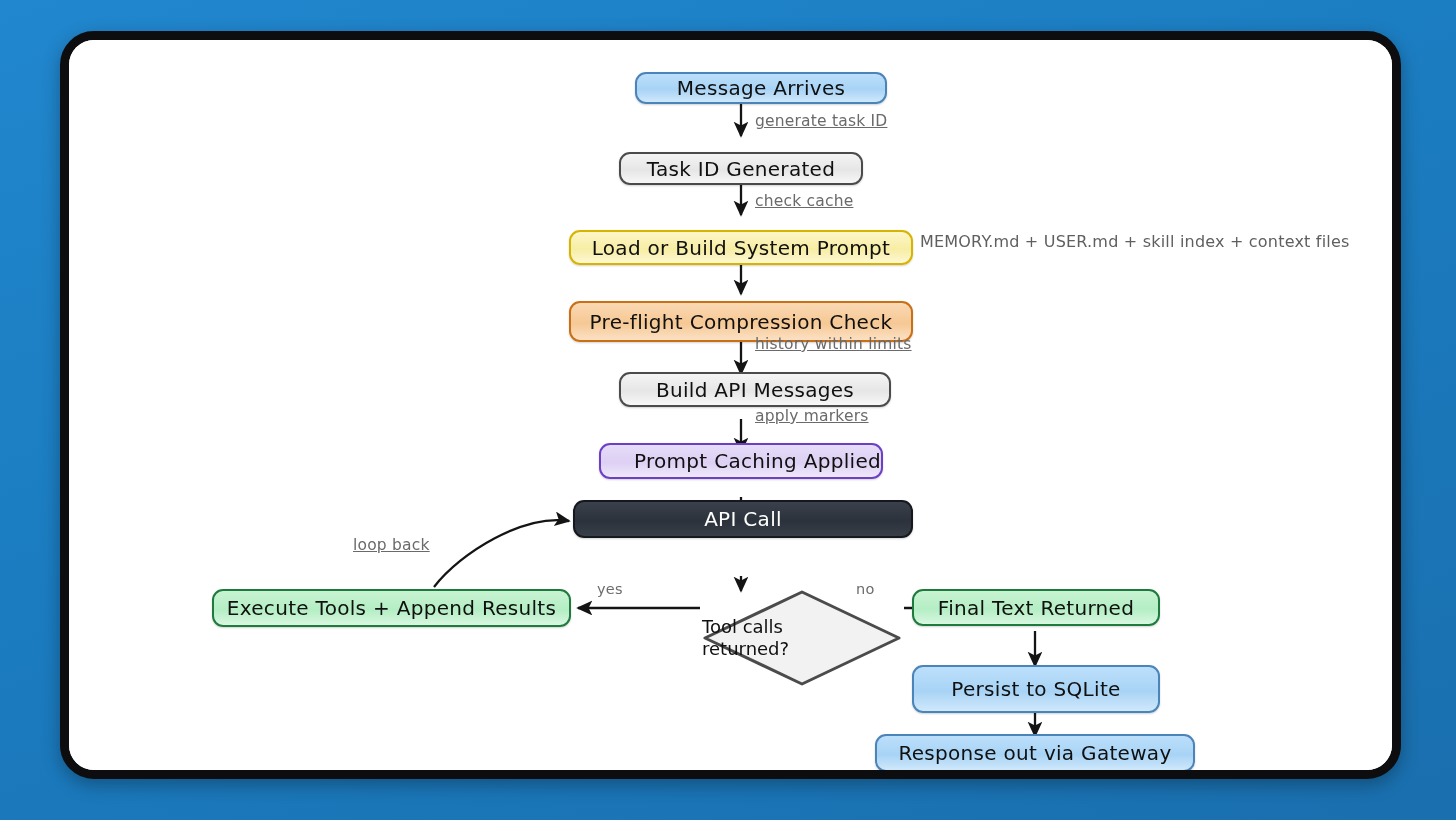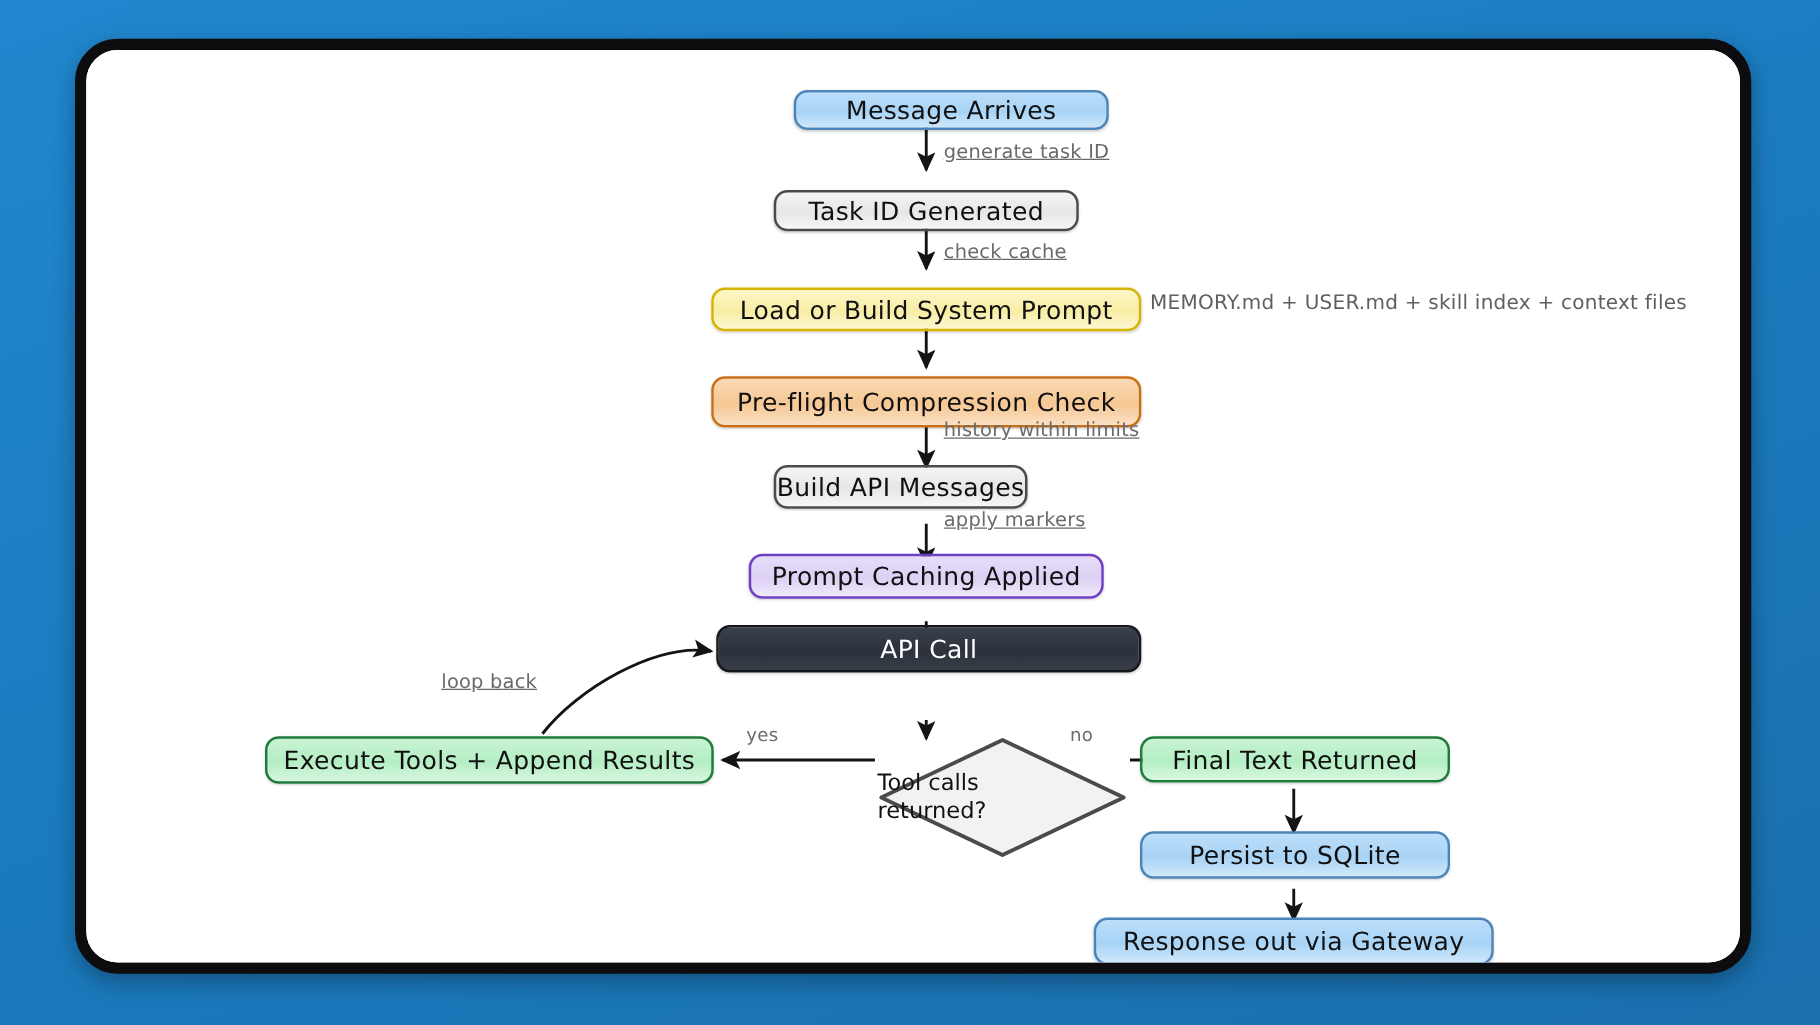--- a/index.html
+++ b/index.html
@@ -193,25 +193,25 @@
     </div>
 
     <div class="node yellow" style="left:500px; top:190px; width:344px; height:35px;">
       <span>Load or Build System Prompt</span>
     </div>
 
     <div class="node orange" style="left:500px; top:261px; width:344px; height:41px;">
       <span>Pre-flight Compression Check</span>
     </div>
 
-    <div class="node grey" style="left:550px; top:332px; width:203px; height:35px;">
+    <div class="node grey" style="left:550px; top:332px; width:272px; height:35px;">
       <span>Build API Messages</span>
     </div>
 
-    <div class="node purple" style="left:530px; top:403px; width:284px; height:36px;">
+    <div class="node purple" style="left:530px; top:403px; width:284px; height:36px;justify-content:flex-end;">
       <span>Prompt Caching Applied</span>
     </div>
 
     <div class="node dark" style="left:504px; top:460px; width:340px; height:38px;">
       <span>API Call</span>
     </div>
 
     <div id="decision">
       <svg class="dia-shape" viewBox="0 0 200 98" preserveAspectRatio="none">
         <polygon points="100,3 197,49 100,95 3,49" fill="#f2f2f2" stroke="#4b4b4b" stroke-width="3" stroke-linejoin="round"></polygon>
@@ -223,21 +223,21 @@
     </div>
 
     <div class="node green" style="left:843px; top:549px; width:248px; height:37px;">
       <span>Final Text Returned</span>
     </div>
 
     <div class="node green" style="left:143px; top:549px; width:359px; height:38px;">
       <span>Execute Tools + Append Results</span>
     </div>
 
-    <div class="node blue" style="left:843px; top:625px; width:248px; height:38px;">
+    <div class="node blue" style="left:843px; top:625px; width:248px; height:48px;">
       <span>Persist to SQLite</span>
     </div>
 
     <div class="node blue" style="left:806px; top:694px; width:320px; height:38px;">
       <span>Response out via Gateway</span>
     </div>
 
     <div class="elabel big" style="left:686px; top:72px;">generate task ID</div>
 
     <div class="elabel big" style="left:686px; top:152px;">check cache</div>

